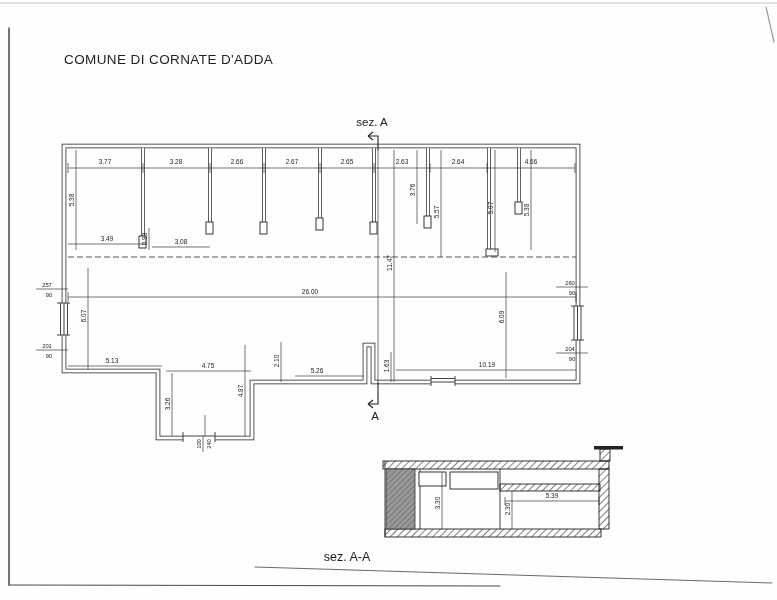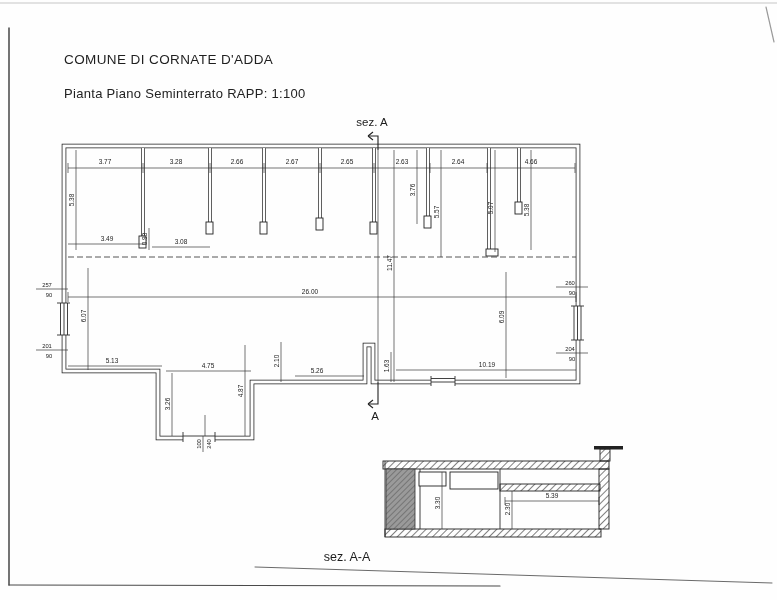--- a/index.html
+++ b/index.html
@@ -23,21 +23,20 @@
   .lbl{font-family:"Liberation Sans",sans-serif;font-size:11.5px;fill:#1c1c1c;text-anchor:middle;}
   .lbl2{font-family:"Liberation Sans",sans-serif;font-size:12.5px;fill:#1c1c1c;text-anchor:middle;}
   .artifact{stroke-linecap:round;}
 </style>
 </head>
 <body>
 
 <div class="page">
 
   <div class="doc-title">COMUNE DI CORNATE D'ADDA</div>
-  <div class="doc-subtitle">Pianta Piano Seminterrato RAPP: 1:100</div>
 
   <svg width="777" height="600" viewBox="0 0 777 600">
     <defs>
       <pattern id="hatch" patternUnits="userSpaceOnUse" width="5" height="5" patternTransform="rotate(45)">
         <line x1="0" y1="0" x2="0" y2="5" stroke="#3c3c3c" stroke-width="1.3"></line>
       </pattern>
       <pattern id="hatchDark" patternUnits="userSpaceOnUse" width="4" height="4" patternTransform="rotate(45)">
         <rect width="4" height="4" fill="#9a9a9a"></rect>
         <line x1="0" y1="0" x2="0" y2="4" stroke="#5c5c5c" stroke-width="1.2"></line>
       </pattern>

